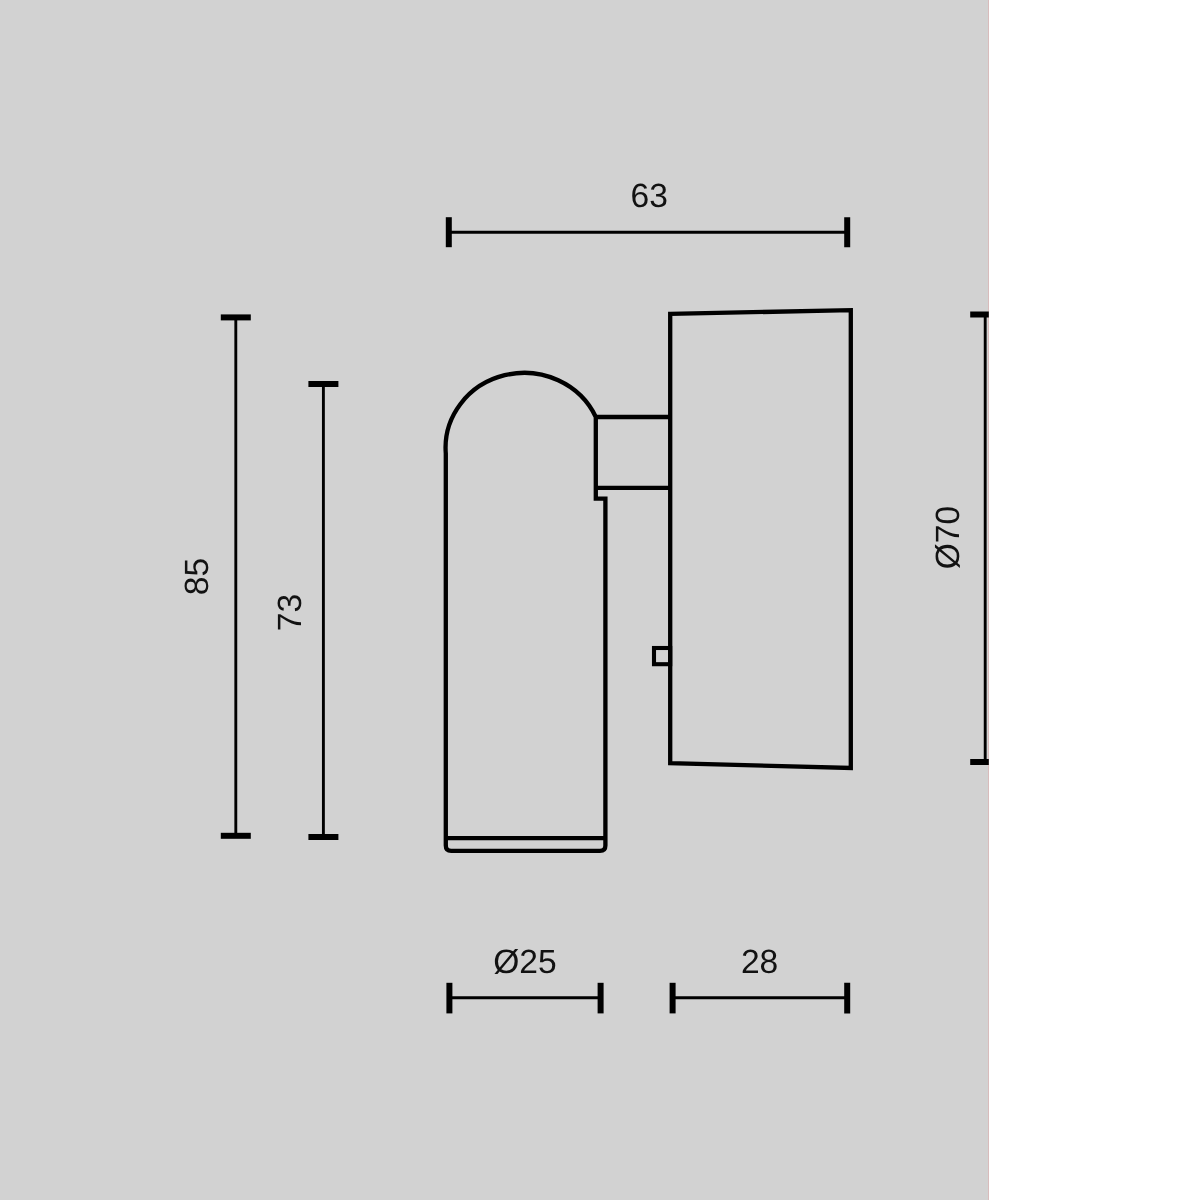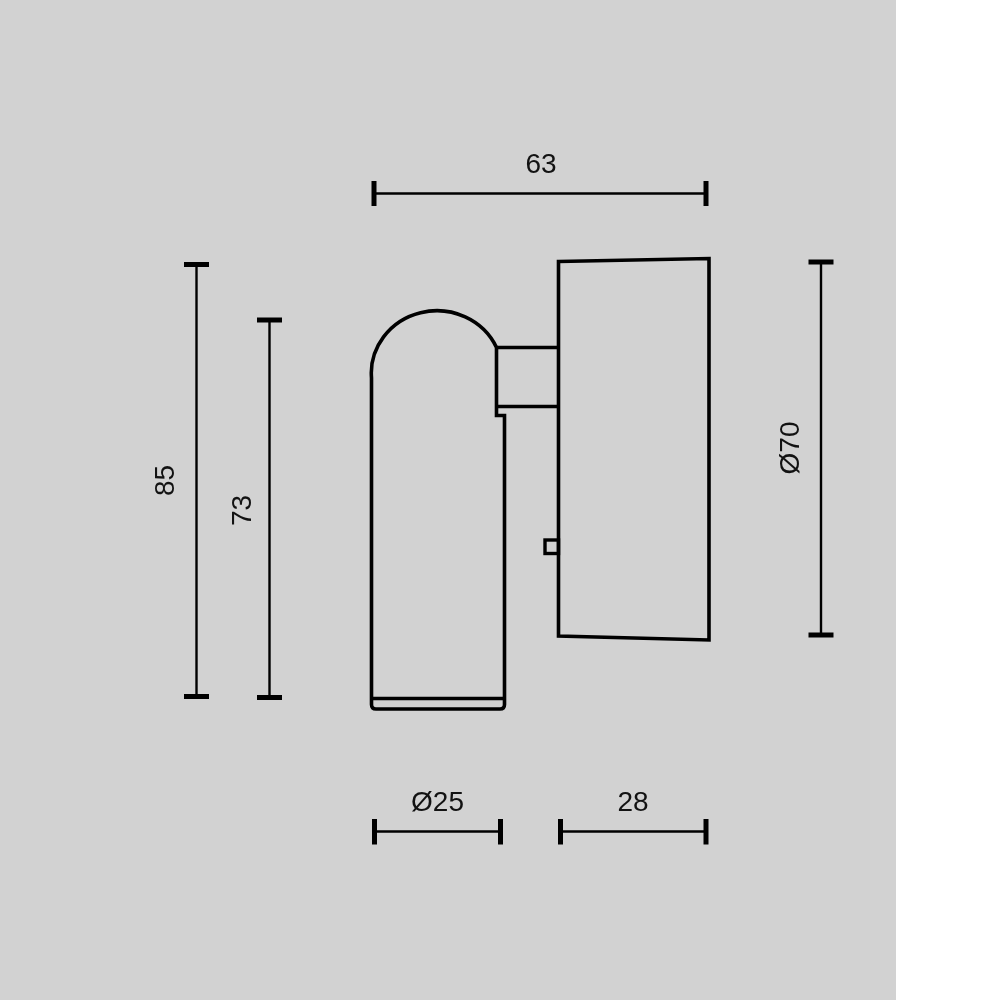--- a/index.html
+++ b/index.html
@@ -1,18 +1,18 @@
 <!DOCTYPE html>
 <html><head>
 <meta charset="utf-8">
 <style>
   html, body { margin: 0; padding: 0; }
   .canvas {
     position: relative;
-    width: 896px;
+    width: 824px;
     height: 1000px;
     background: #ef4444;
     overflow: hidden;
   }
   svg { display: block; }
   .dim-label {
     font-family: "Liberation Sans", "DejaVu Sans", sans-serif;
     font-size: 28px;
     fill: #121212;
   }

